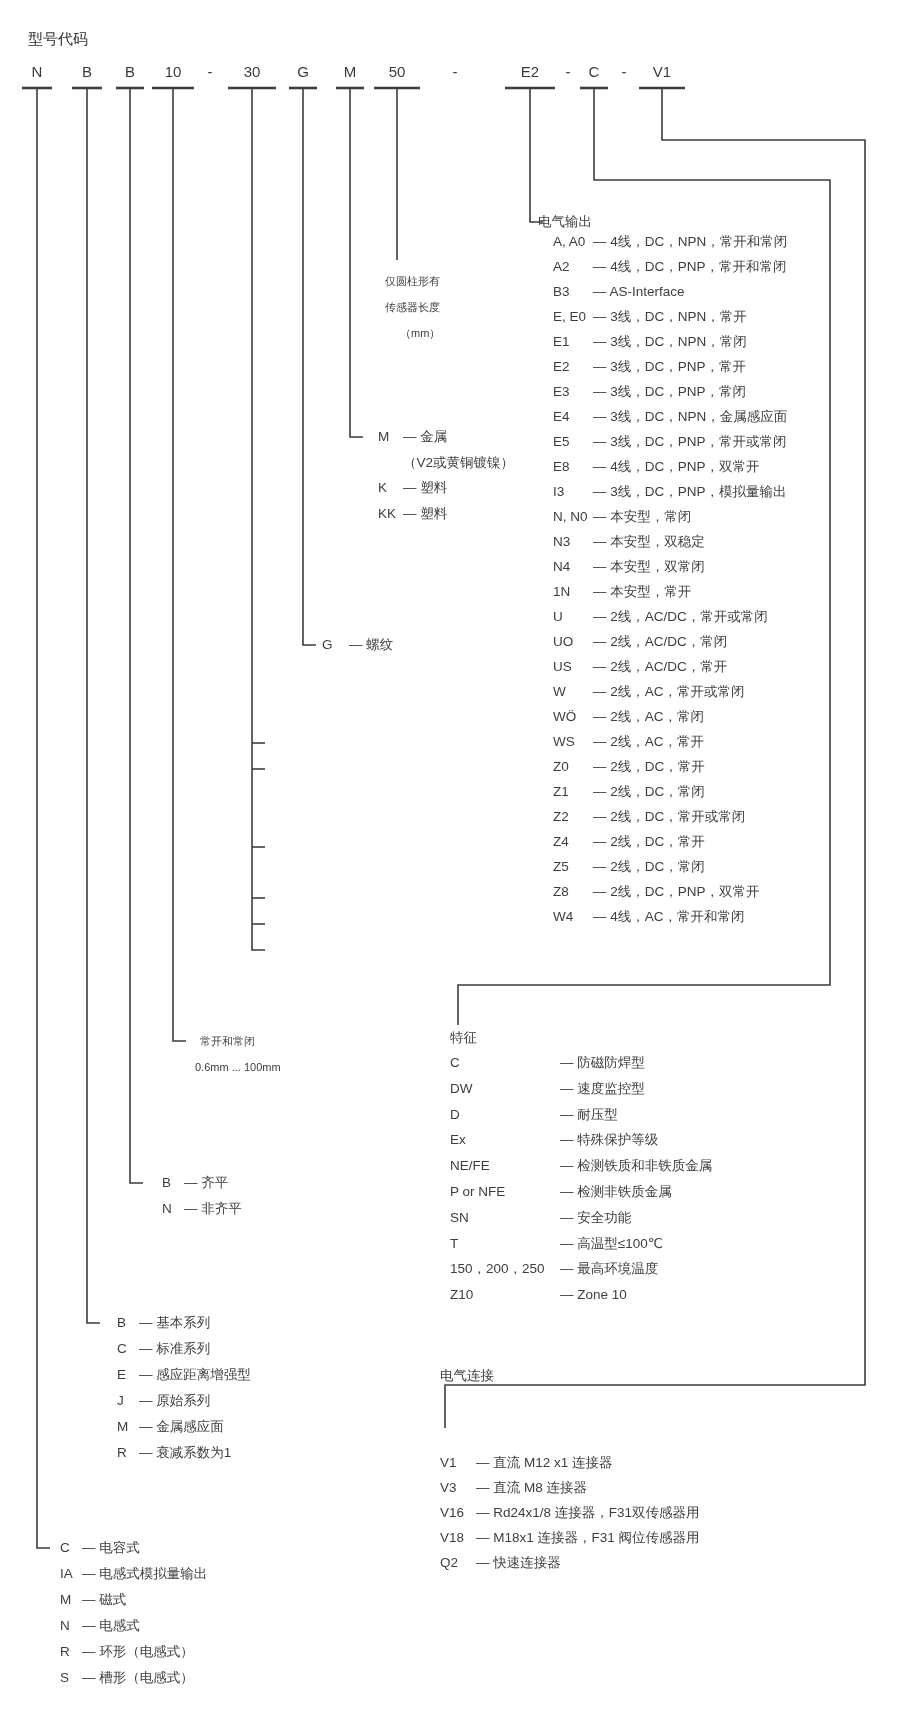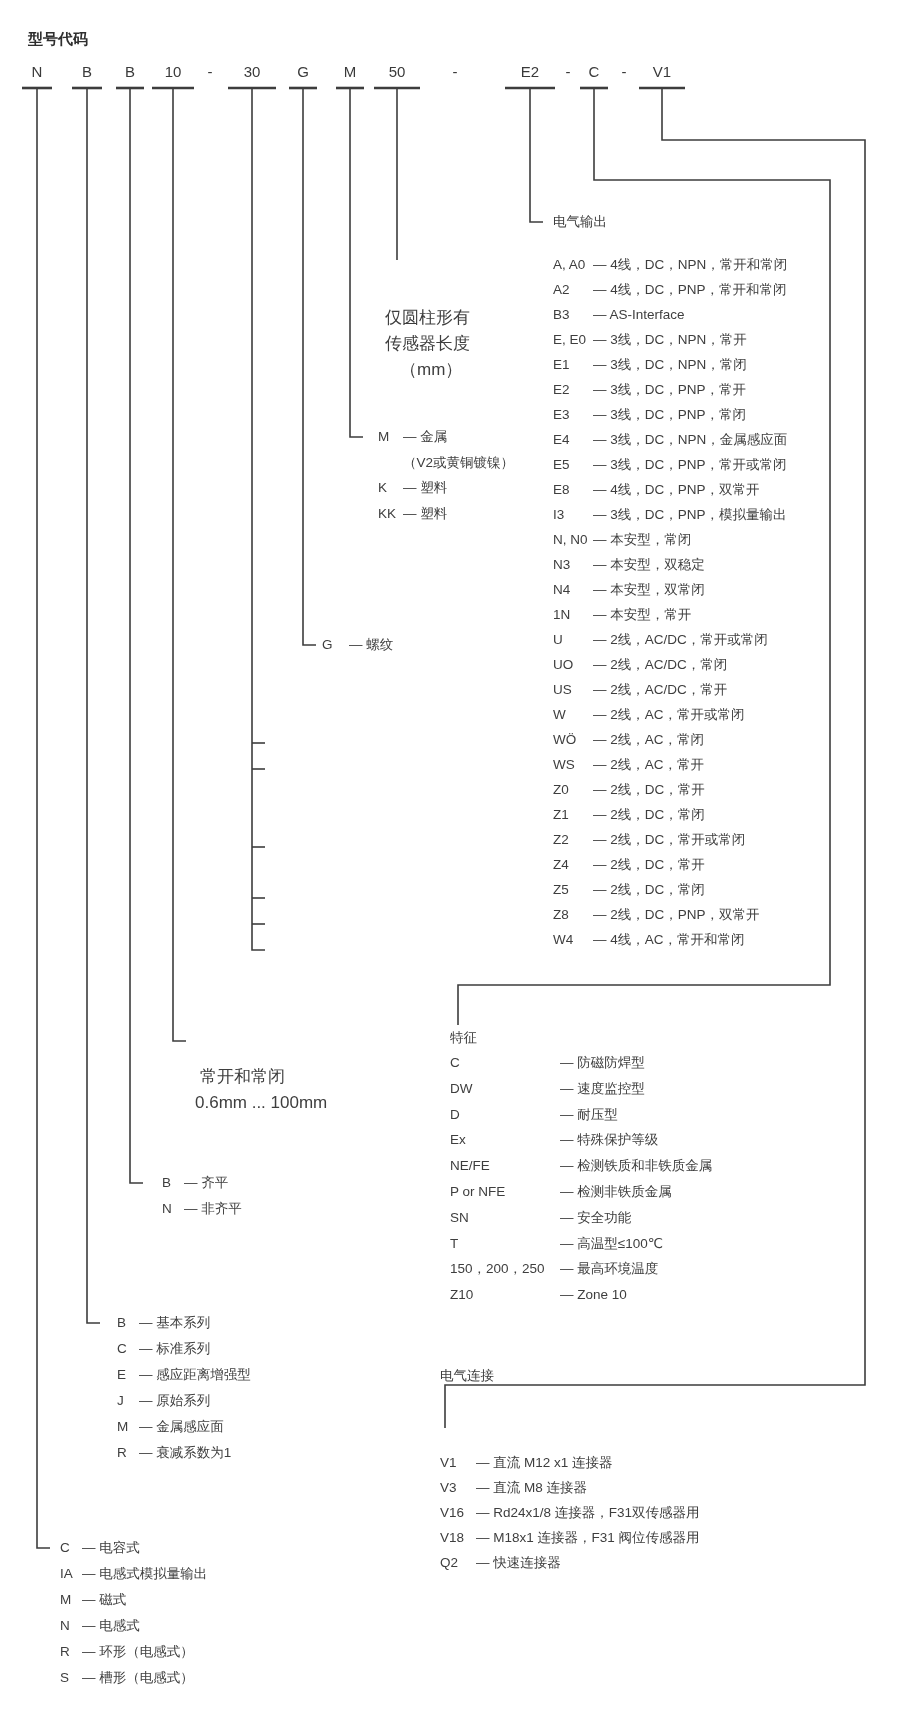--- a/index.html
+++ b/index.html
@@ -1,21 +1,21 @@
 <!DOCTYPE html>
 <html><head>
 <meta charset="utf-8">
 <style>
   html,body{margin:0;padding:0;background:#ffffff;}
   .canvas{position:relative;width:900px;height:1730px;background:#fff;overflow:hidden;
           font-family:"Liberation Sans","DejaVu Sans",sans-serif;color:#3e3e3e;}
   svg.lines{position:absolute;left:0;top:0;}
-  .title{position:absolute;left:28px;top:30px;font-size:15px;font-weight:bold;color:#2e2e2e;white-space:nowrap;text-align:center;}
+  .title{position:absolute;left:28px;top:30px;font-size:15px;font-weight:normal;color:#2e2e2e;white-space:nowrap;text-align:center;}
   .tok{position:absolute;top:62px;transform:translateX(-50%);font-size:15px;line-height:20px;color:#3a3a3a;white-space:nowrap;}
-  .blk{position:absolute;font-size:17px;white-space:nowrap;margin-top:36px;}
+  .blk{position:absolute;font-size:11px;white-space:nowrap;}
   .rows{position:absolute;font-size:13.5px;white-space:nowrap;}
   .row{display:flex;}
   .row .c{flex:none;}
   .lbl{position:absolute;font-size:13.5px;line-height:26px;white-space:nowrap;}
   .out-rows .row{line-height:25px;}   .out-rows .c{width:40px;}
   .feat-rows .row{line-height:25.8px;}.feat-rows .c{width:110px;}
   .conn-rows .row{line-height:25px;}  .conn-rows .c{width:36px;}
   .ser-rows .row{line-height:26px;}   .ser-rows .c{width:22px;}
   .flush-rows .row{line-height:26px;} .flush-rows .c{width:22px;}
   .type-rows .row{line-height:26px;}  .type-rows .c{width:22px;}
@@ -183,22 +183,22 @@
       <div class="row">
       <span class="c">R</span>
       <span class="t">— 环形（电感式）</span>
     </div>
       <div class="row">
       <span class="c">S</span>
       <span class="t">— 槽形（电感式）</span>
     </div>
     </div>
 
-  <div class="lbl" style="left:553px;top:209px">电气输出</div>
-  <div class="rows out-rows" style="left:553px;top:252px">
+  <div class="lbl" style="left:538px;top:209px">电气输出</div>
+  <div class="rows out-rows" style="left:553px;top:229px">
       <div class="row">
       <span class="c">A, A0</span>
       <span class="t">— 4线，DC，NPN，常开和常闭</span>
     </div>
       <div class="row">
       <span class="c">A2</span>
       <span class="t">— 4线，DC，PNP，常开和常闭</span>
     </div>
       <div class="row">
       <span class="c">B3</span>

